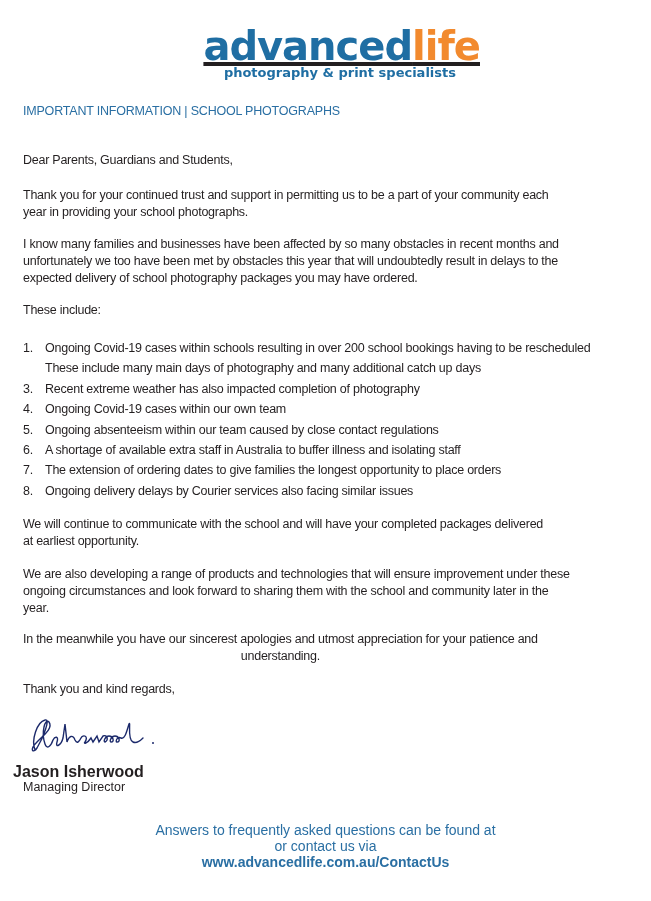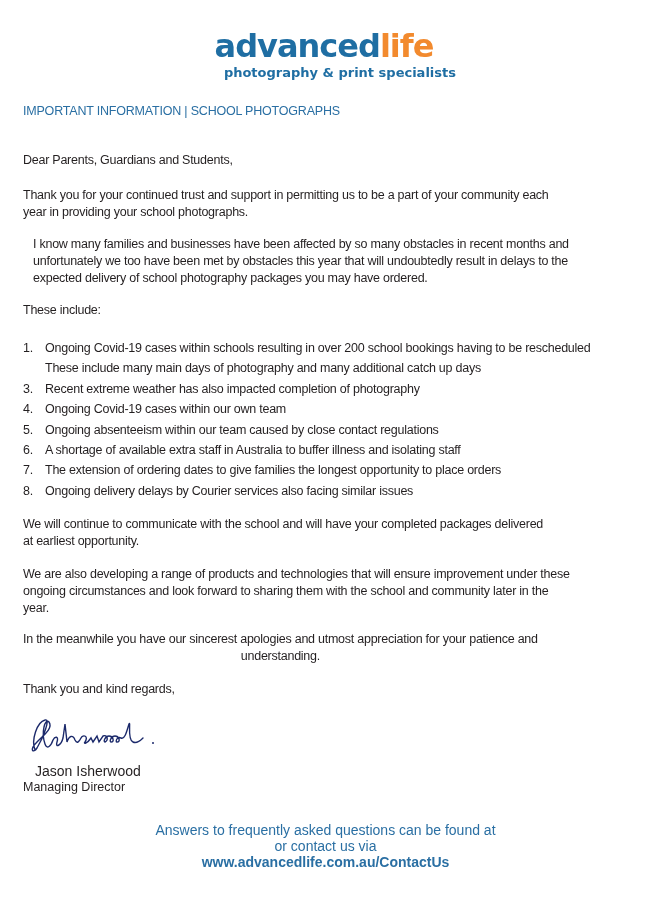--- a/index.html
+++ b/index.html
@@ -6,22 +6,22 @@
     body {
       width: 651px; height: 901px; position: relative; overflow: hidden;
       font-family: "Liberation Sans", sans-serif;
       color: #231f20;
     }
     .logo {
       position: absolute; left: 160px; top: 24px; width: 320px; text-align: center;
     }
     .logo-main {
       font-family: "DejaVu Sans", sans-serif; font-weight: bold;
-      font-size: 32px; line-height: 44px; letter-spacing: -1px;
-      display: block; text-align: center; padding-left: 8px;
+      font-size: 40px; line-height: 44px; letter-spacing: -1px;
+      display: block; text-align: right; padding-left: 8px; text-decoration: underline;
     }
     .logo-adv { color: #1f6ea3; }
     .logo-life { color: #f28a2e; }
     .logo-sub {
       display: block; text-align: right; padding-right: 24px;
       font-family: "DejaVu Sans", sans-serif; font-weight: bold;
       font-size: 13px; color: #1f6ea3; margin-top: -3px;
     }
     .heading {
       position: absolute; left: 23px; top: 104px;
@@ -31,21 +31,21 @@
       position: absolute; left: 23px; font-size: 12.5px; line-height: 17px;
       letter-spacing: -0.25px; color: #231f20; margin: 0;
     }
     .list { position: absolute; left: 23px; top: 338px; width: 620px; }
     .li { font-size: 12.5px; height: 20.4px; line-height: 20.4px; letter-spacing: -0.25px; white-space: nowrap; }
     .li .num { display: inline-block; width: 22px; }
     .li.cont .num { width: 22px; }
     .sig {
       position: absolute; left: 23px; top: 710px; width: 140px; height: 48px;
     }
-    .name { position: absolute; left: 35px; top: 763px; font-size: 14px; font-weight: normal; }
+    .name { position: absolute; left: 13px; top: 763px; font-size: 16px; font-weight: bold; }
     .title { position: absolute; left: 23px; top: 780px; font-size: 12.5px; }
     .footer {
       position: absolute; left: 0; width: 651px; top: 822px; text-align: center;
       color: #2a6fa3; font-size: 14px; line-height: 16px;
     }
     .footer a { color: #2a6fa3; text-decoration: none; font-weight: bold; }
   </style>
 </head>
 <body>
 
@@ -56,21 +56,21 @@
 
 <div class="heading">IMPORTANT INFORMATION | SCHOOL PHOTOGRAPHS</div>
 
 <p class="p" style="top:152px;">Dear Parents, Guardians and Students,</p>
 
 <p class="p" style="top:187px;">
   <span>Thank you for your continued trust and support in permitting us to be a part of your community each</span><br>
   <span>year in providing your school photographs.</span>
 </p>
 
-<p class="p" style="top:236px;margin-left:10px;">
+<p class="p" style="top:236px;">
   <span>I know many families and businesses have been affected by so many obstacles in recent months and</span><br>
   <span>unfortunately we too have been met by obstacles this year that  will undoubtedly result in delays to the</span><br>
   <span>expected delivery of school photography packages you may have ordered.</span>
 </p>
 
 <p class="p" style="top:302px;">These include:</p>
 
 <div class="list">
   <div class="li"><span class="num">1.</span><span>Ongoing Covid-19 cases within schools resulting in over 200 school bookings having to be rescheduled</span></div>
   <div class="li cont"><span class="num"></span><span>These include many main days of photography and many additional catch up days</span></div>

